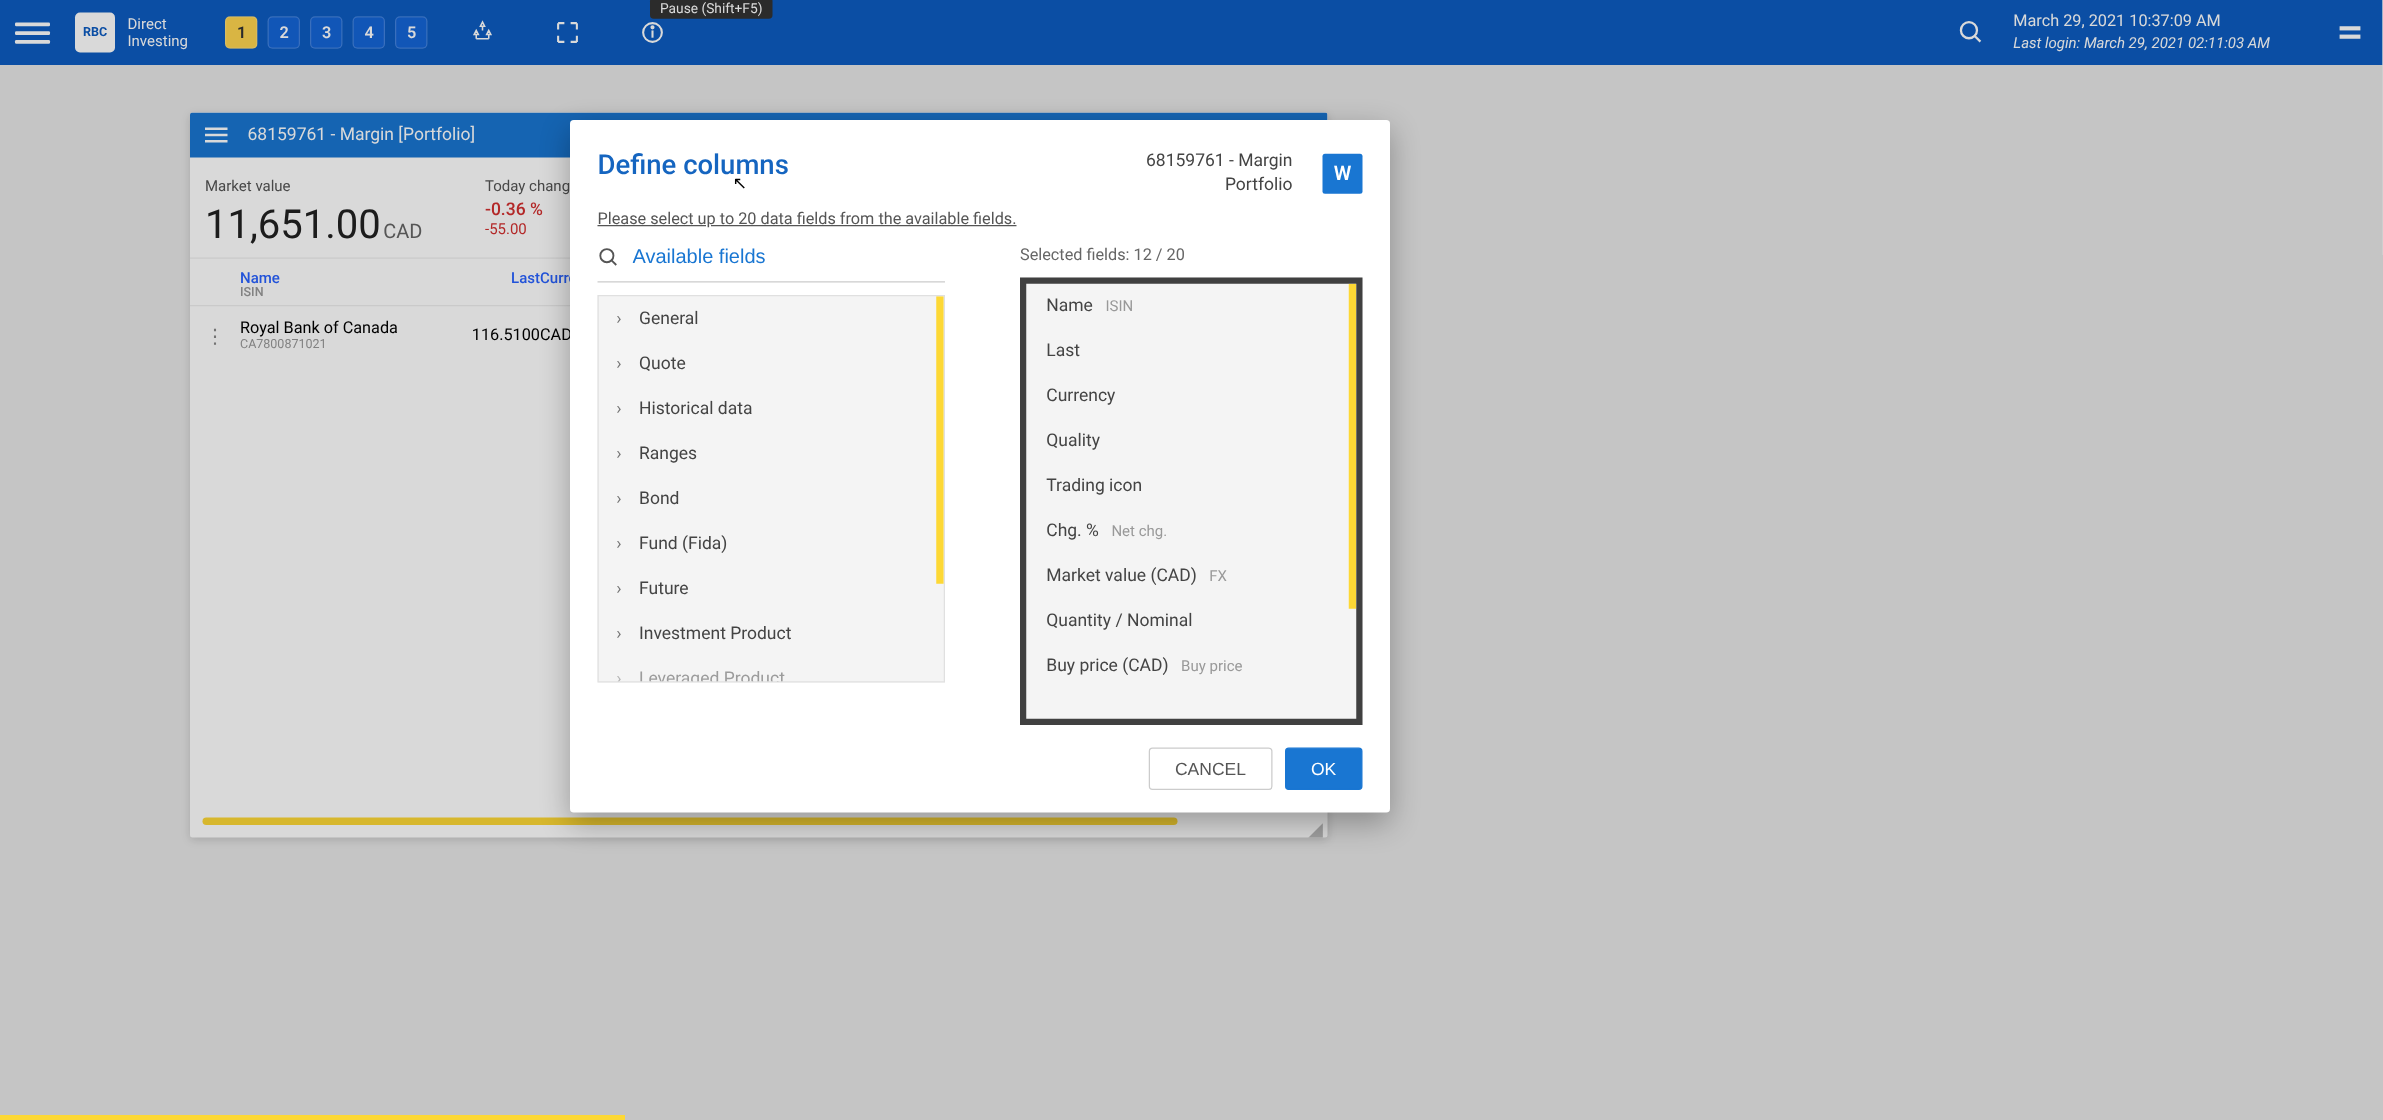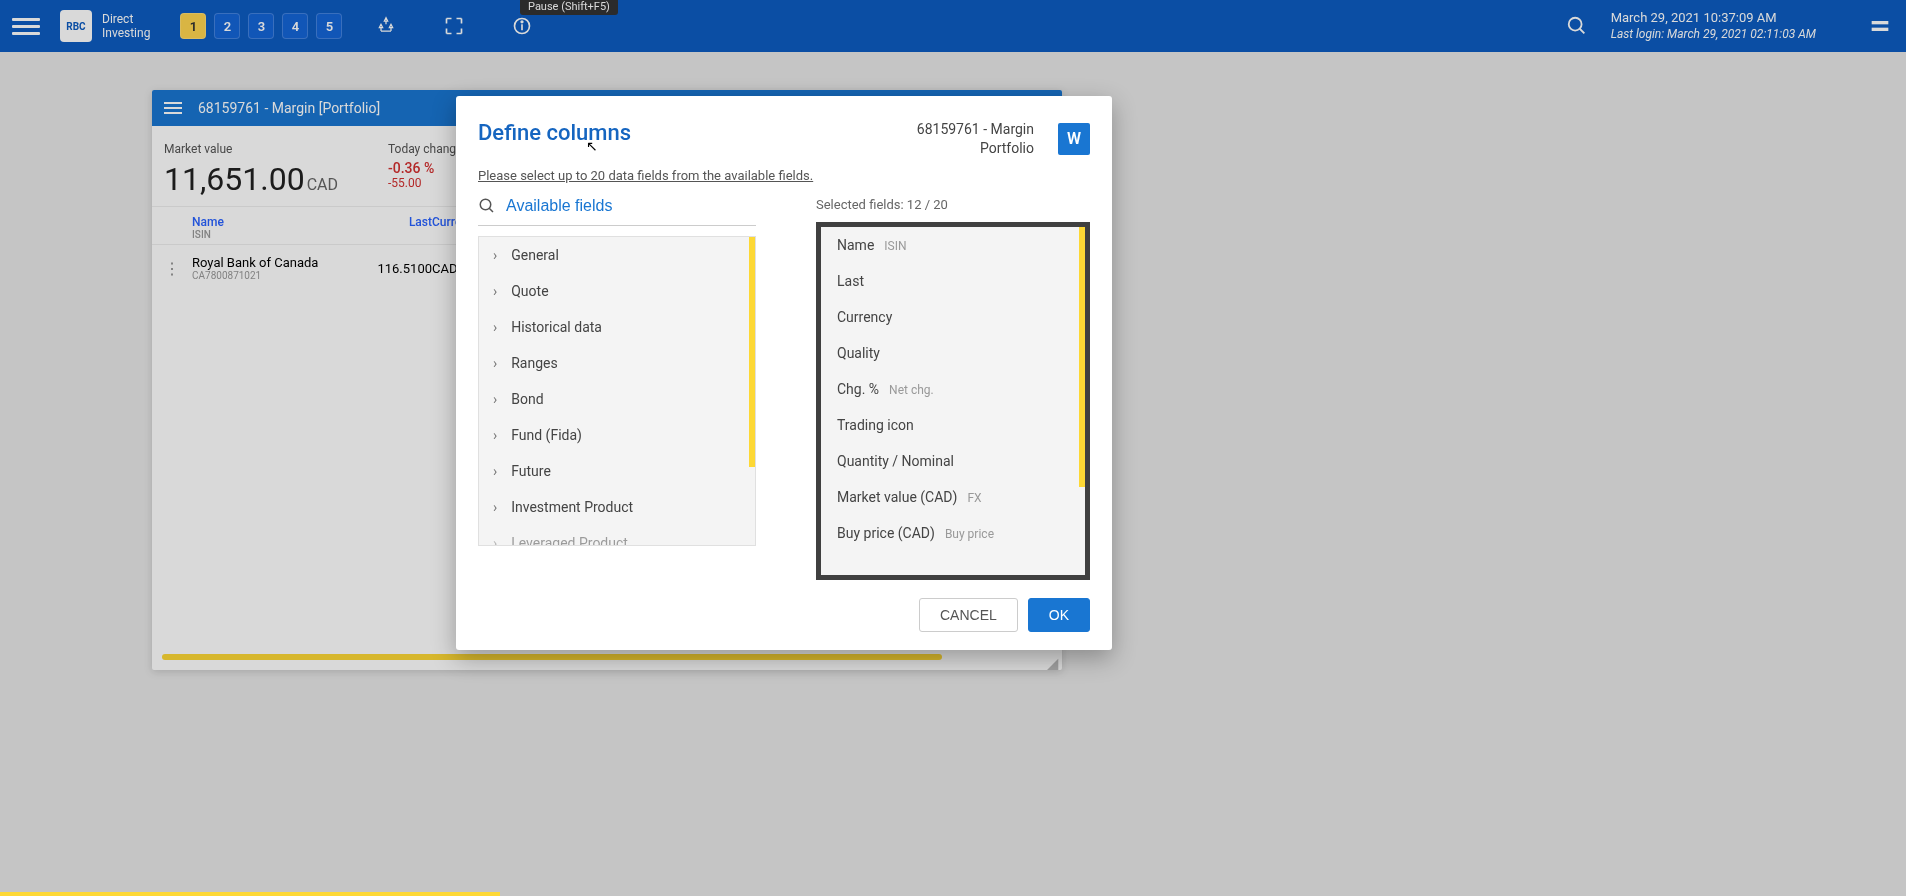--- a/index.html
+++ b/index.html
@@ -308,24 +308,24 @@
       </div>
     </div>
     <div class="right-col">
       <div class="selected-count">Selected fields: 12 / 20</div>
       <div class="sel-list">
         <div class="scroll-ind"></div>
         <div class="sel-item"><span>Name</span><span class="sub">ISIN</span></div>
         <div class="sel-item"><span>Last</span></div>
         <div class="sel-item"><span>Currency</span></div>
         <div class="sel-item"><span>Quality</span></div>
+        <div class="sel-item"><span>Trading icon</span></div>
         <div class="sel-item"><span>Chg. %</span><span class="sub">Net chg.</span></div>
-        <div class="sel-item"><span>Trading icon</span></div>
+        <div class="sel-item"><span>Market value (CAD)</span><span class="sub">FX</span></div>
         <div class="sel-item"><span>Quantity / Nominal</span></div>
-        <div class="sel-item"><span>Market value (CAD)</span><span class="sub">FX</span></div>
         <div class="sel-item"><span>Buy price (CAD)</span><span class="sub">Buy price</span></div>
       </div>
     </div>
   </div>
 
   <div class="modal-actions">
     <button class="btn">CANCEL</button>
     <button class="btn primary">OK</button>
   </div>
 </div>

